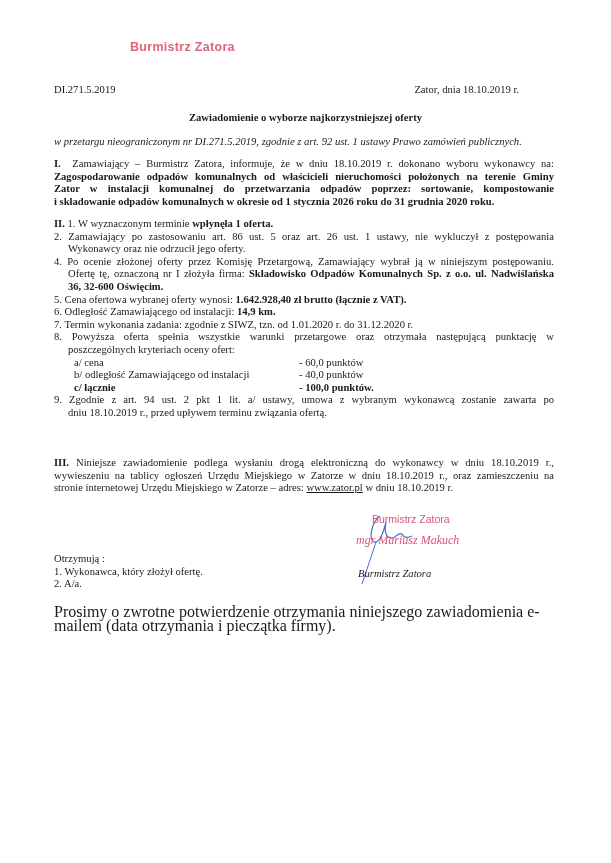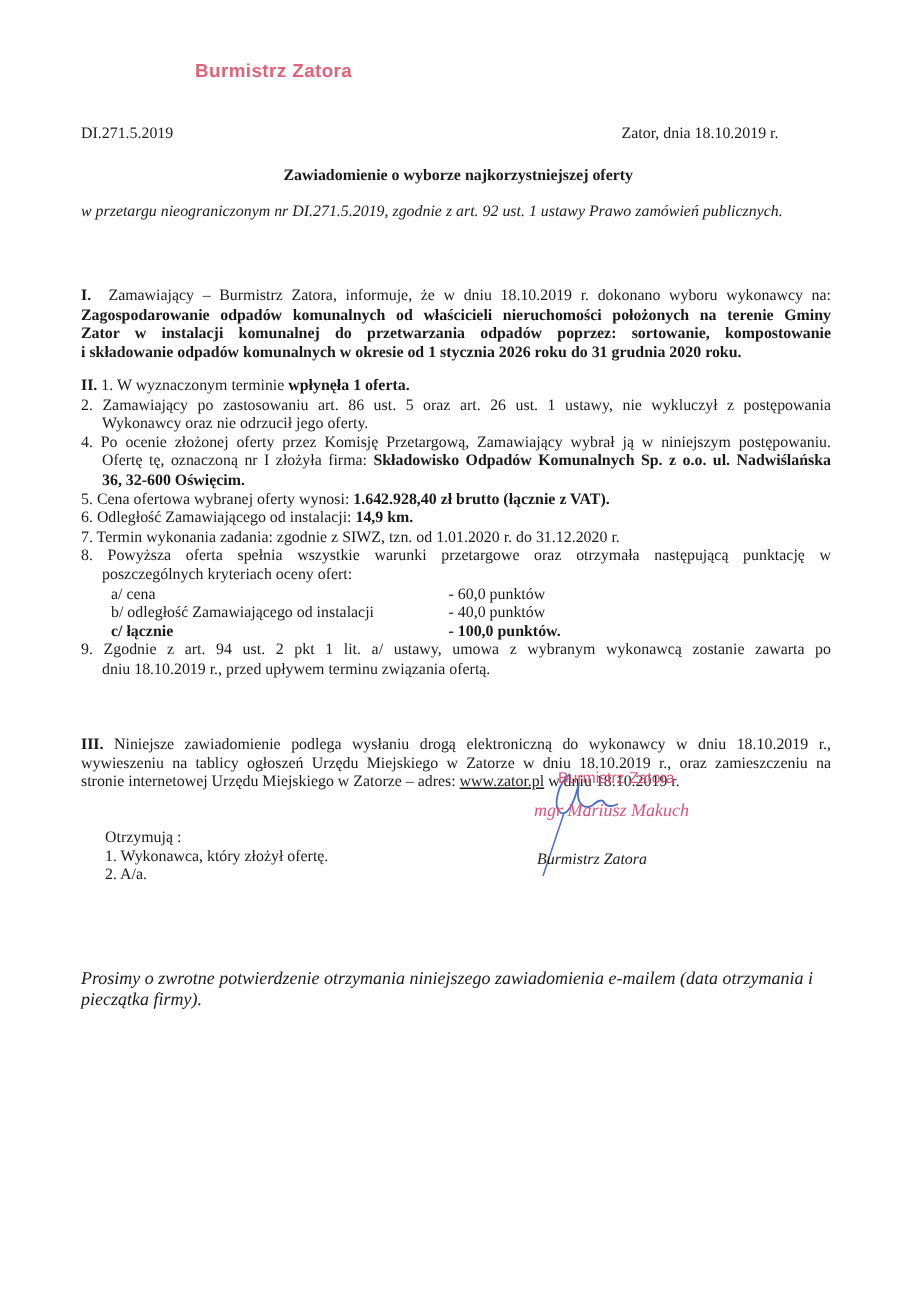--- a/index.html
+++ b/index.html
@@ -10,36 +10,36 @@
   }
   .abs { position: absolute; }
   .stamp-top {
     left: 130px; top: 41px; color: #e0637a; font-family: "Liberation Sans", sans-serif;
     font-weight: bold; font-size: 12.5px; letter-spacing: 0.3px;
   }
   .ref { left: 54px; top: 84px; }
   .date { right: 92px; top: 84px; }
   .title { left: 0; width: 611px; top: 112px; text-align: center; font-weight: bold; }
   .subtitle { left: 54px; top: 136px; font-style: italic; white-space: nowrap; }
-  .block { left: 54px; width: 500px; text-align: justify; margin-top: 34px; }
+  .block { left: 54px; width: 500px; text-align: justify; }
   .b { font-weight: bold; }
   .line { display: block; white-space: nowrap; }
   .just { display: block; text-align: justify; text-align-last: justify; }
   .indent { padding-left: 14px; }
   .sec1 { top: 158px; }
   .sec2 { top: 218px; }
   .crit { display: flex; }
   .crit .l { width: 225px; padding-left: 20px; }
   .sec3 { top: 457px; }
   .url { text-decoration: underline; }
   .stamp2 { left: 372px; top: 513px; color: #d9547a; font-family: "Liberation Sans", sans-serif; font-size: 10.5px; }
   .stamp3 { left: 356px; top: 534px; color: #d9547a; font-style: italic; font-size: 12px; }
   .signer { left: 358px; top: 568px; font-style: italic; }
-  .recipients { left: 70px; top: 553px; }
-  .closing { left: 54px; top: 605px; width: 500px; font-style: italic; font-size: 12px; line-height: 14px; margin-top: 40px; }
+  .recipients { left: 54px; top: 553px; }
+  .closing { left: 54px; top: 605px; width: 500px; font-size: 16px; line-height: 14px; }
   svg.sig { position: absolute; left: 350px; top: 508px; }
 </style>
 </head>
 <body>
 
 <div class="abs stamp-top">Burmistrz Zatora</div>
 <div class="abs ref">DI.271.5.2019</div>
 <div class="abs date">Zator, dnia 18.10.2019 r.</div>
 <div class="abs title">Zawiadomienie o wyborze najkorzystniejszej oferty</div>
 <div class="abs subtitle">w przetargu nieograniczonym nr DI.271.5.2019, zgodnie z art. 92 ust. 1 ustawy Prawo zamówień publicznych.</div>

